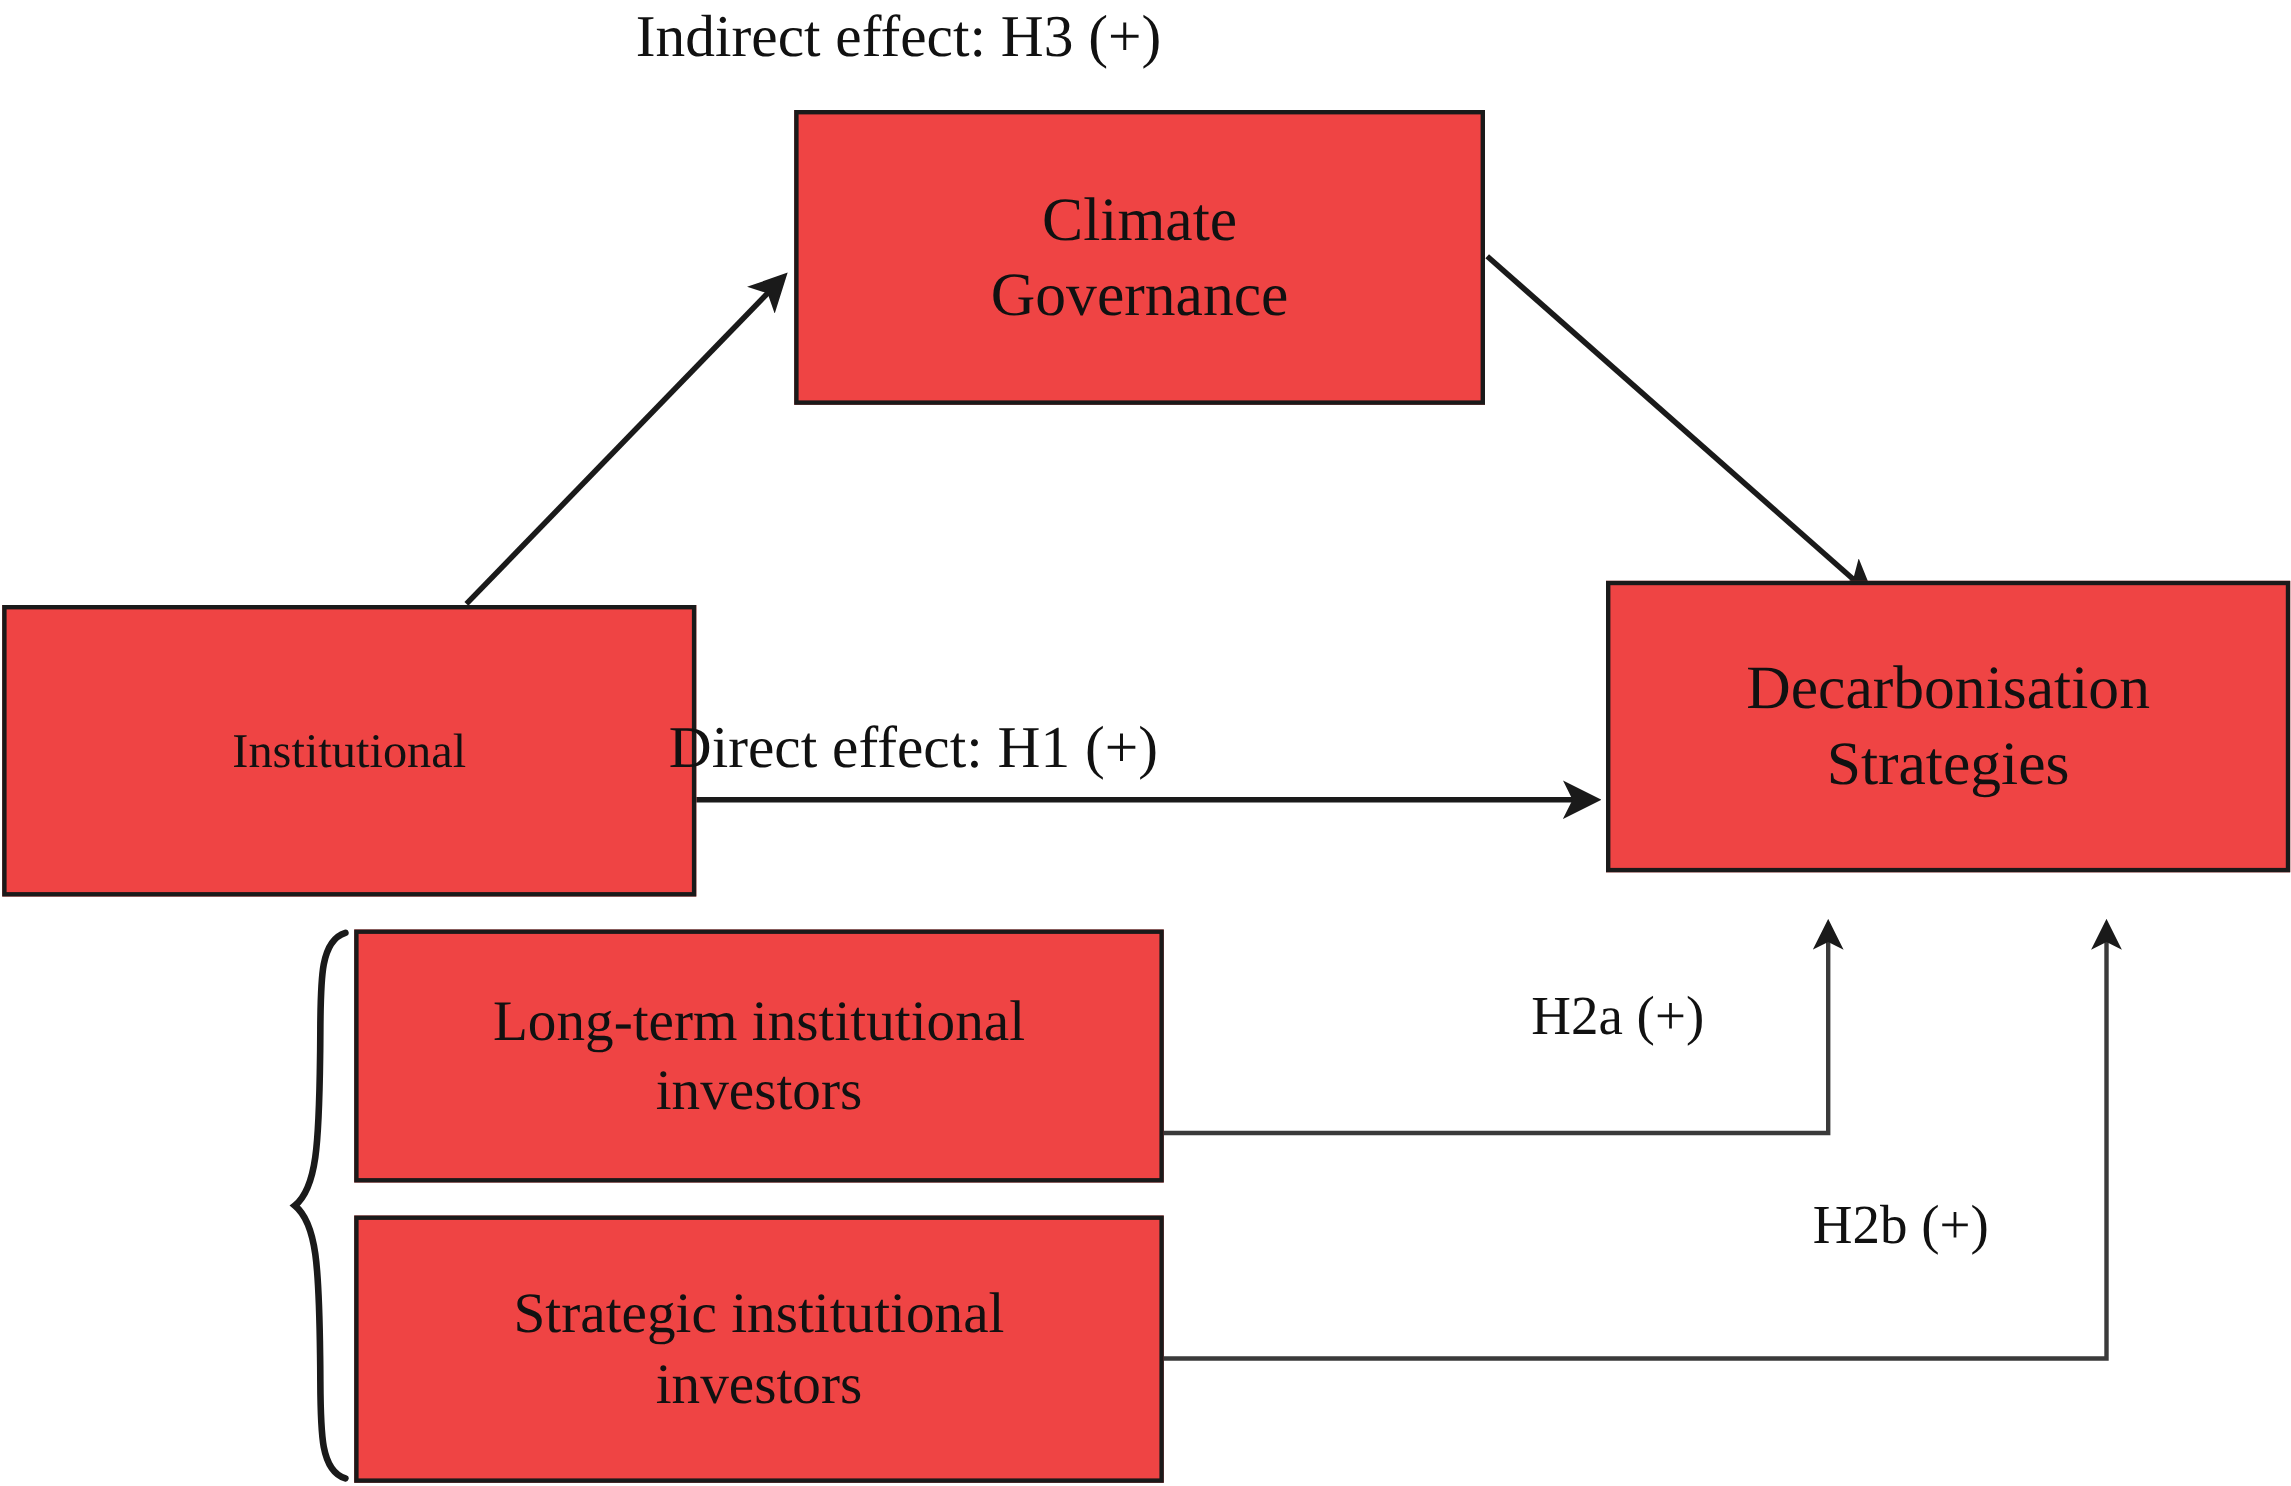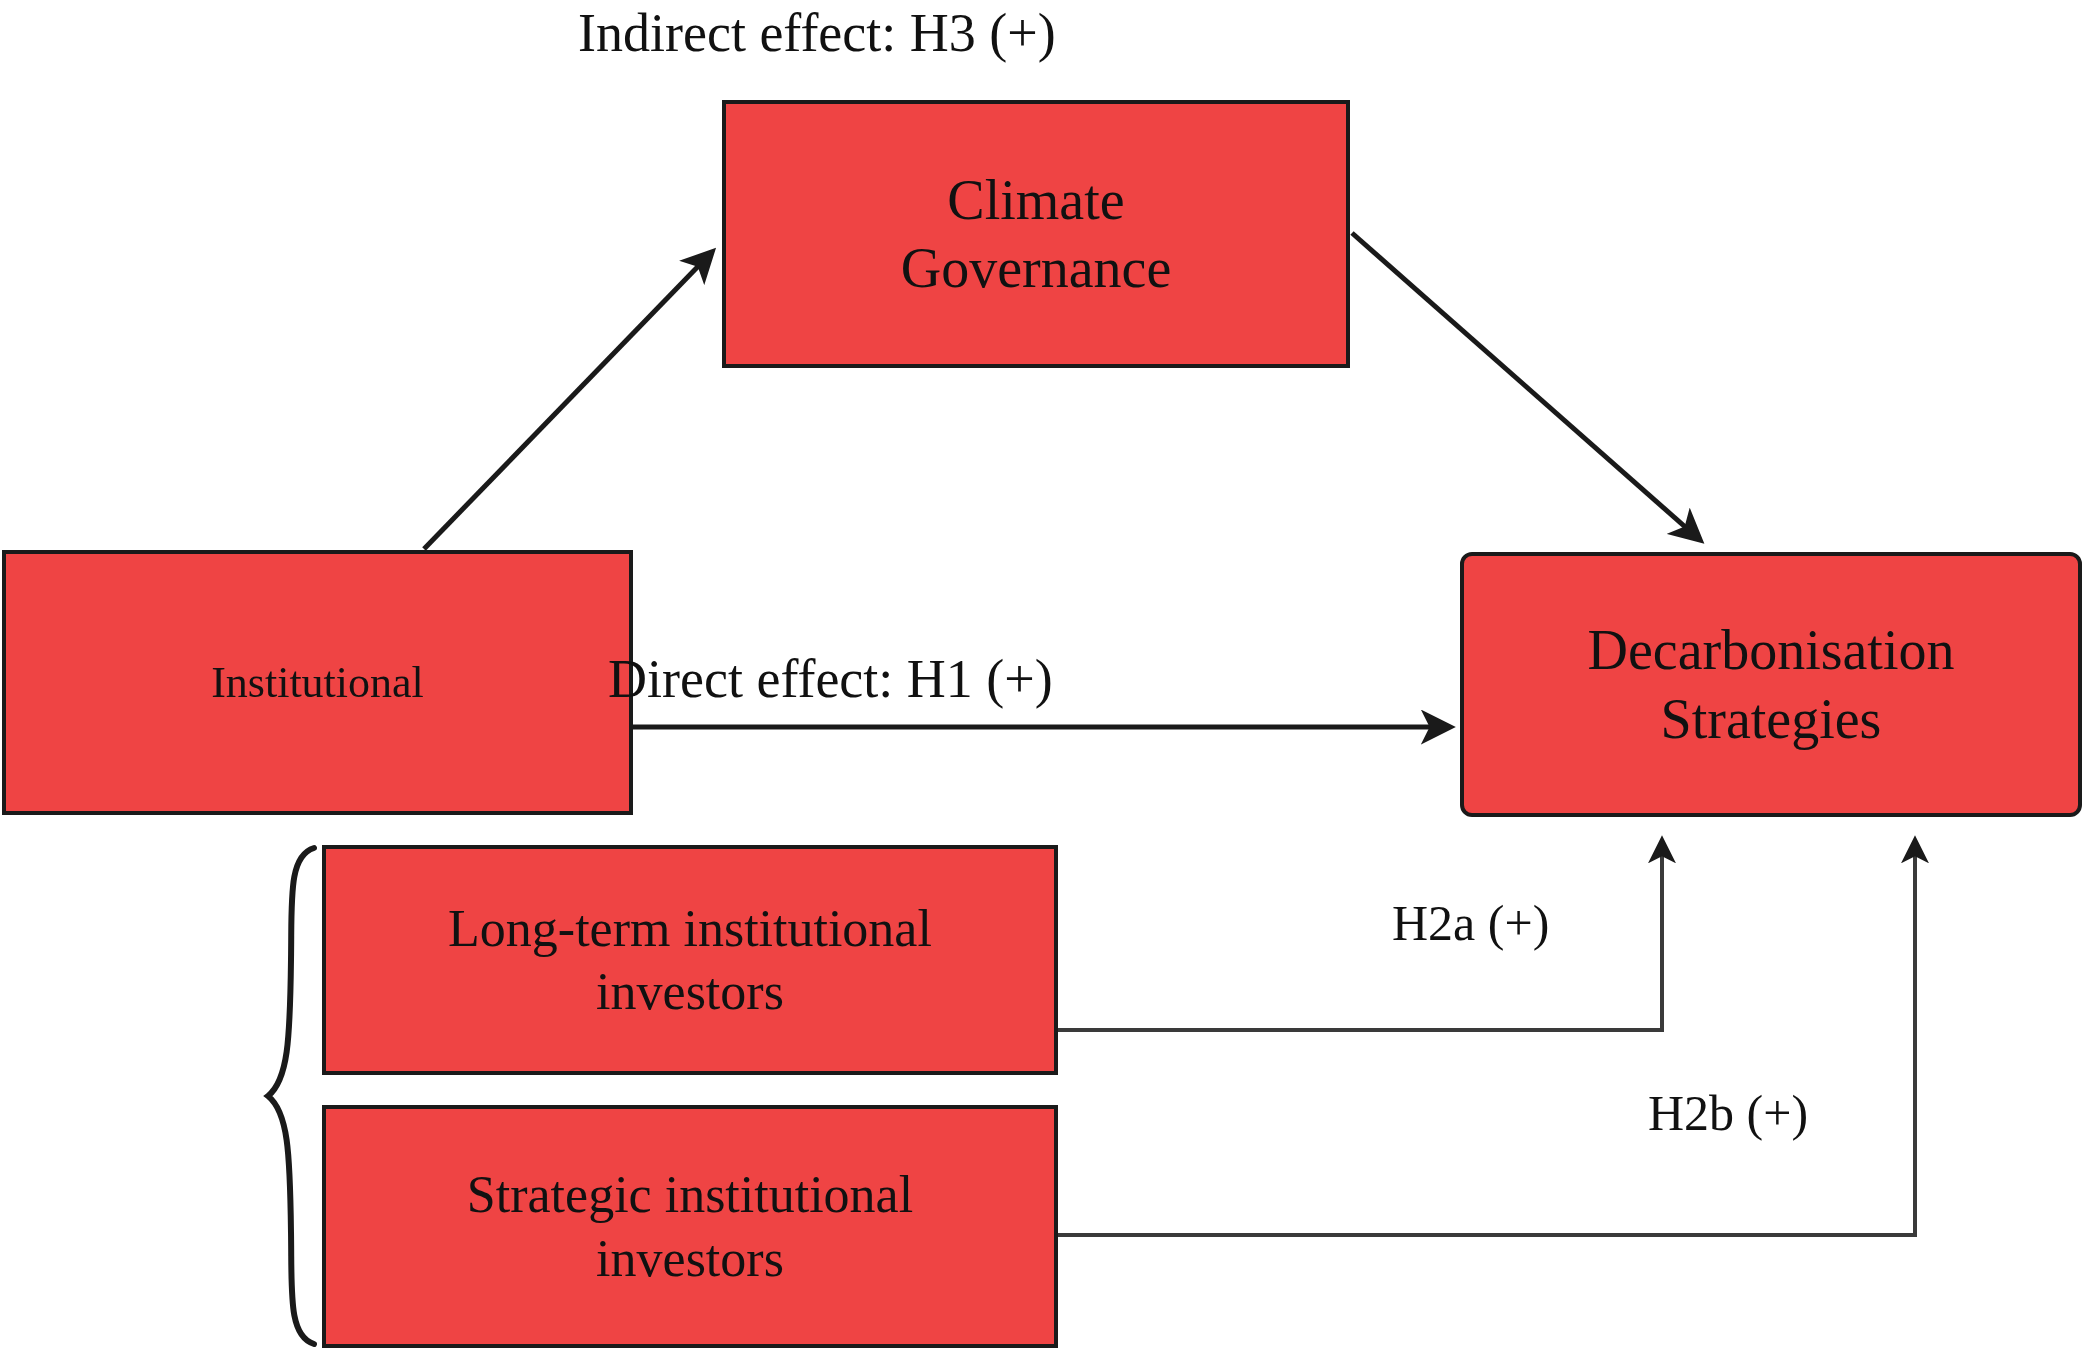--- a/index.html
+++ b/index.html
@@ -16,21 +16,21 @@
     justify-content:center;
     text-align:center;
     line-height:1.22;
     color:#111;
     z-index:3;
   }
   .node .label{display:block;padding:0 14px;}
 
   #node-climate      {left:722px;  top:100px;  width:628px; height:268px; font-size:56px;}
   #node-institutional{left:2px;    top:550px;  width:631px; height:265px; font-size:44px;}
-  #node-decarb       {left:1460px; top:552px;  width:622px; height:265px; font-size:56px;border-radius:12px;}
+  #node-decarb       {left:1460px; top:528px;  width:622px; height:265px; font-size:56px;}
   #node-longterm     {left:322px;  top:845px;  width:736px; height:230px; font-size:52px;}
   #node-strategic    {left:322px;  top:1105px; width:736px; height:243px; font-size:52px;}
 
   .edge-label{
     position:absolute;
     font-size:54px;
     color:#111;
     white-space:nowrap;
     z-index:4;
     background:transparent;

